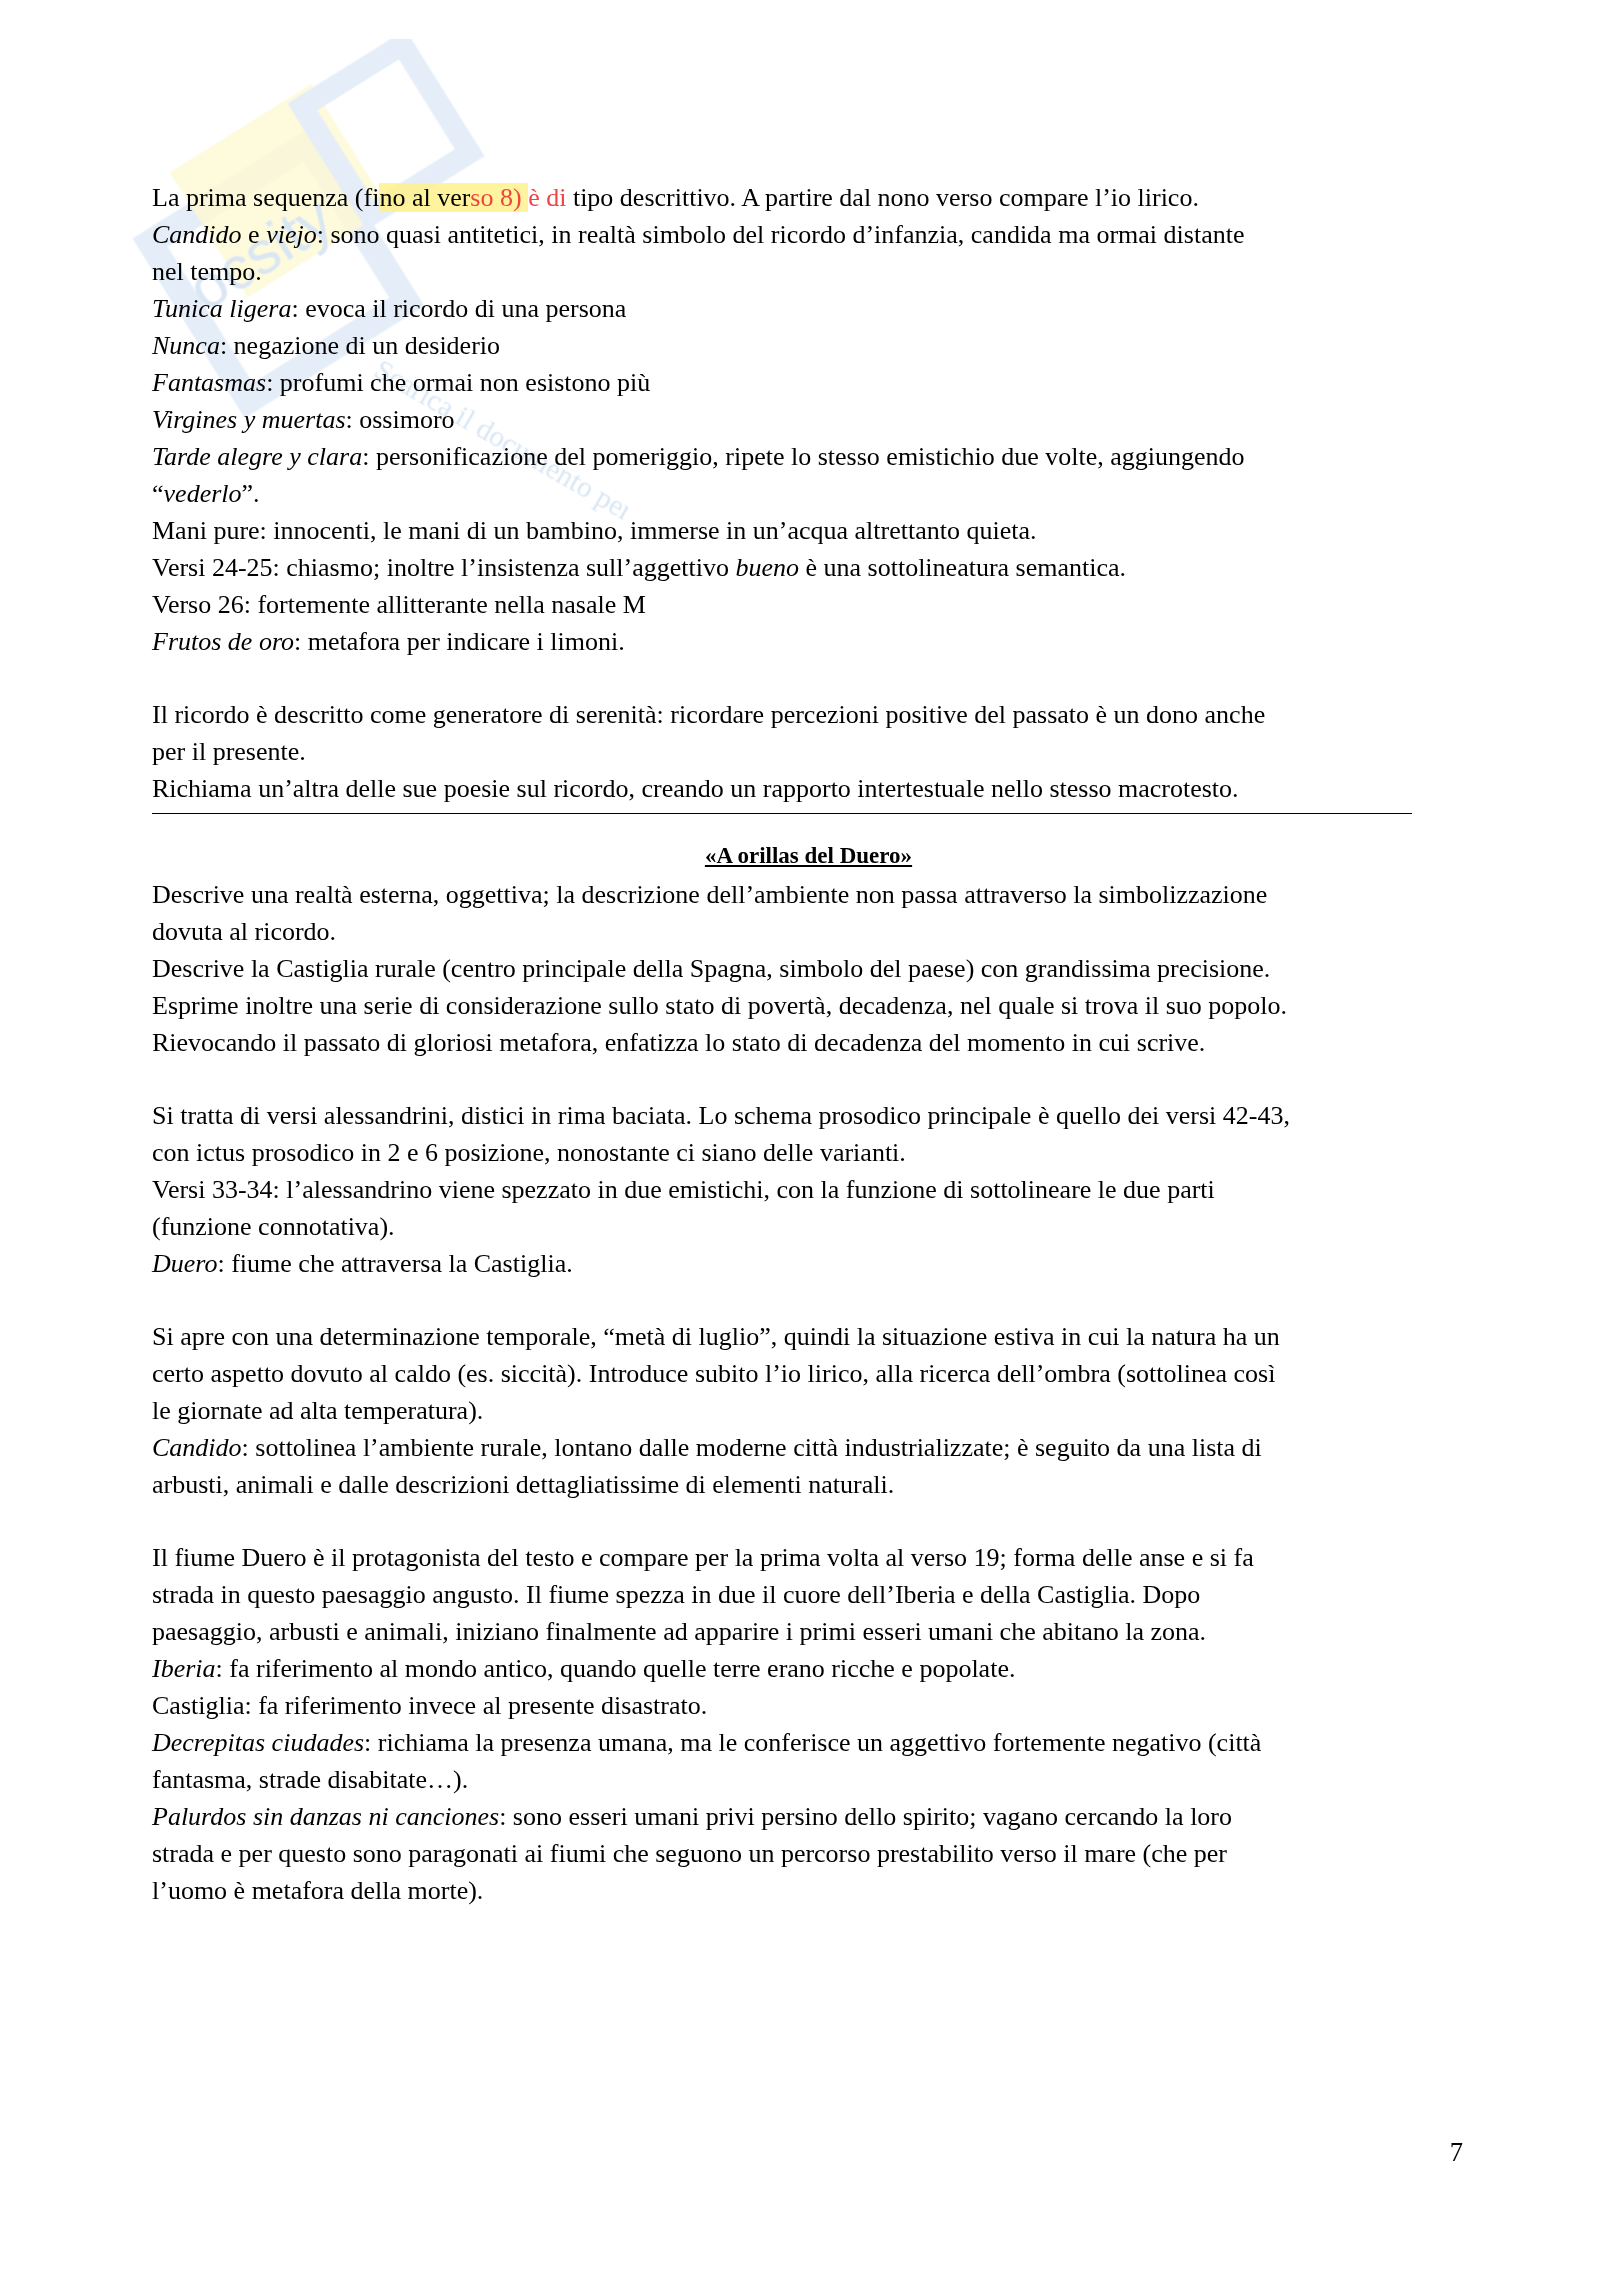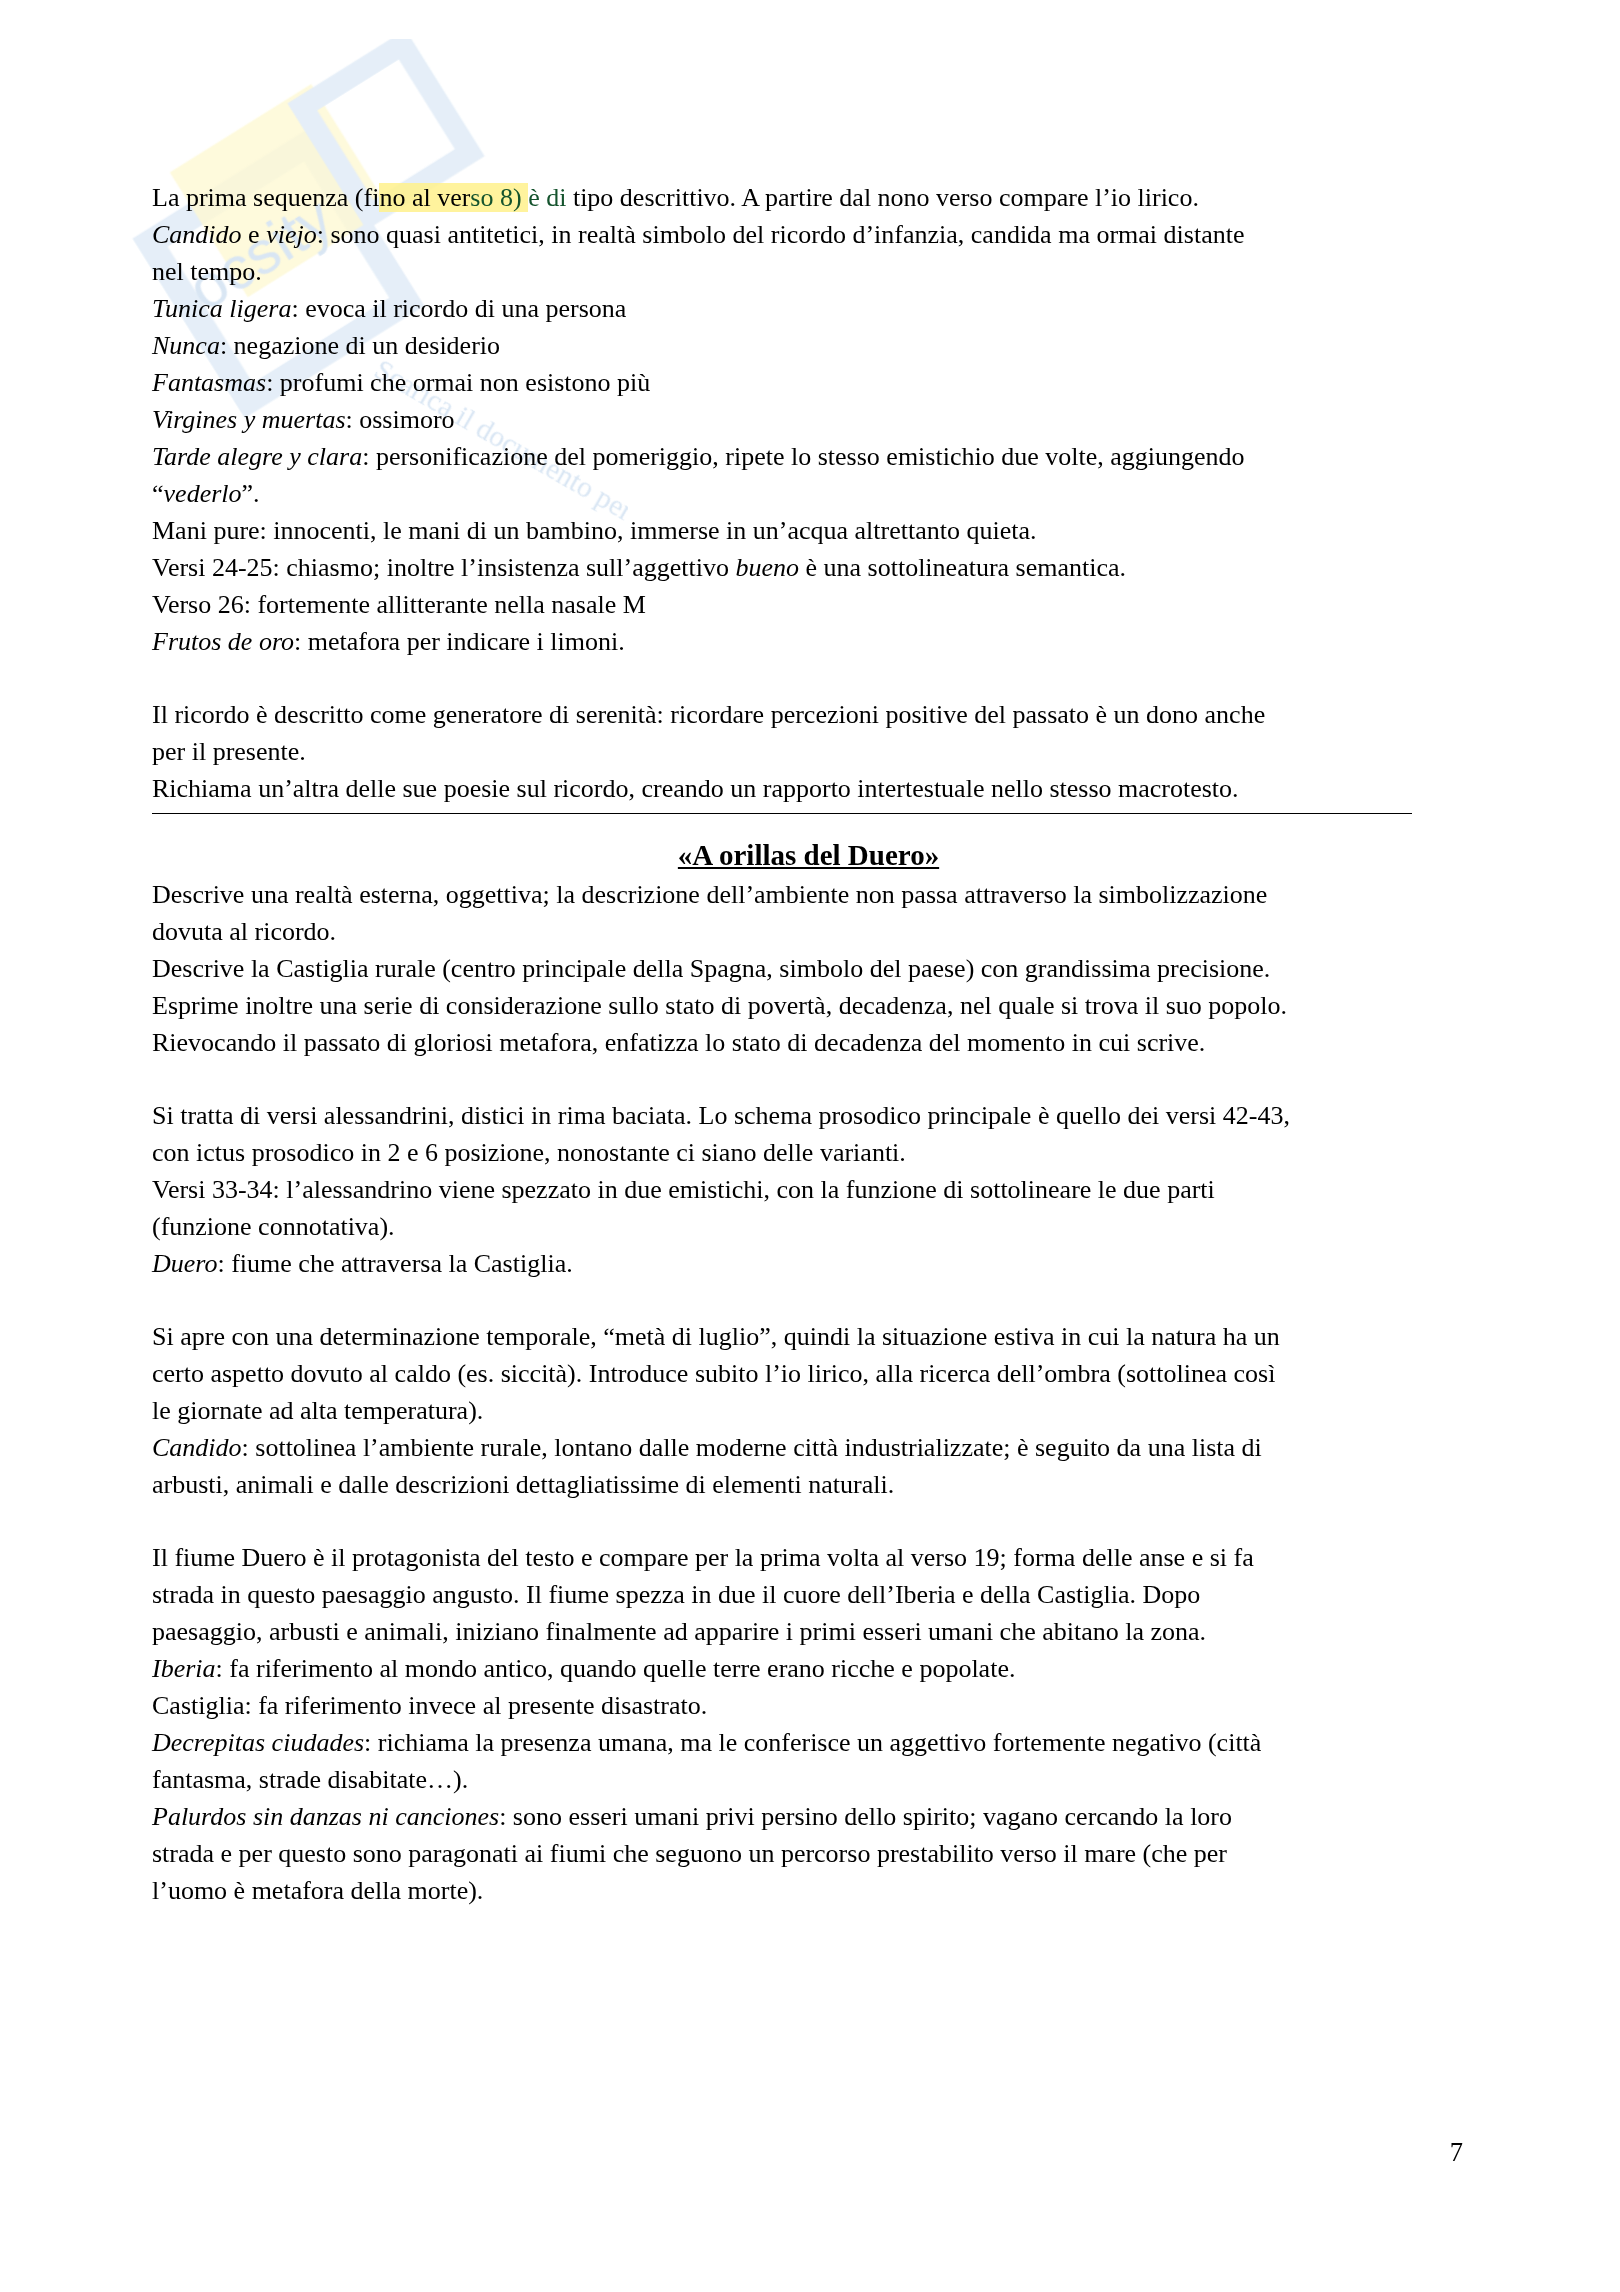--- a/index.html
+++ b/index.html
@@ -53,29 +53,29 @@
     border-top: 1.6px solid #000;
     width: 1260px;
   }
 
   .section-title {
     text-align: center;
     font-weight: bold;
     text-decoration: underline;
     margin-top: 23.5px;
     margin-bottom: 2px;
-    font-size: 29px;
+    font-size: 23px;
   }
 
   
   .hl-yellow {
     background: rgba(255, 241, 140, 0.85);
   }
   .hl-blue {
-    color: #14532d;
+    color: #ef4444;
   }
 
   .page-number {
     position: absolute;
     right: 157px;
     bottom: 125px;
     font-size: 26.5px;
     z-index: 2;
   }
 </style>

